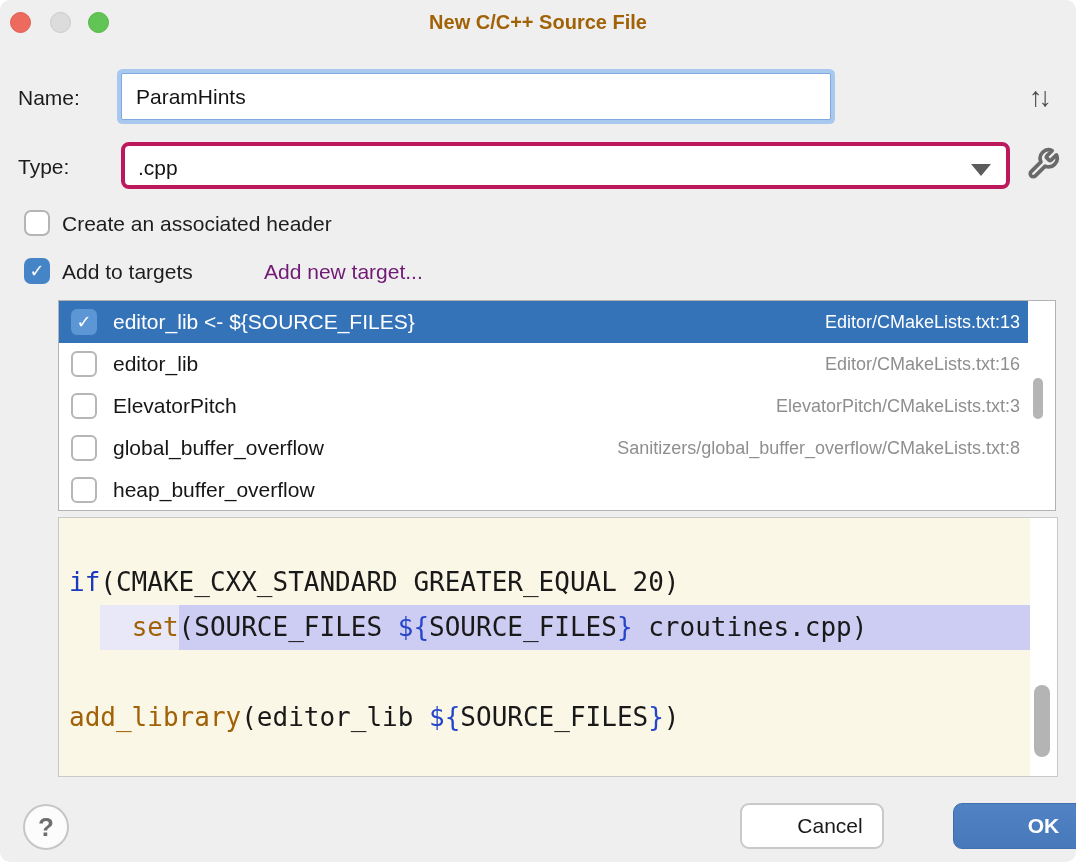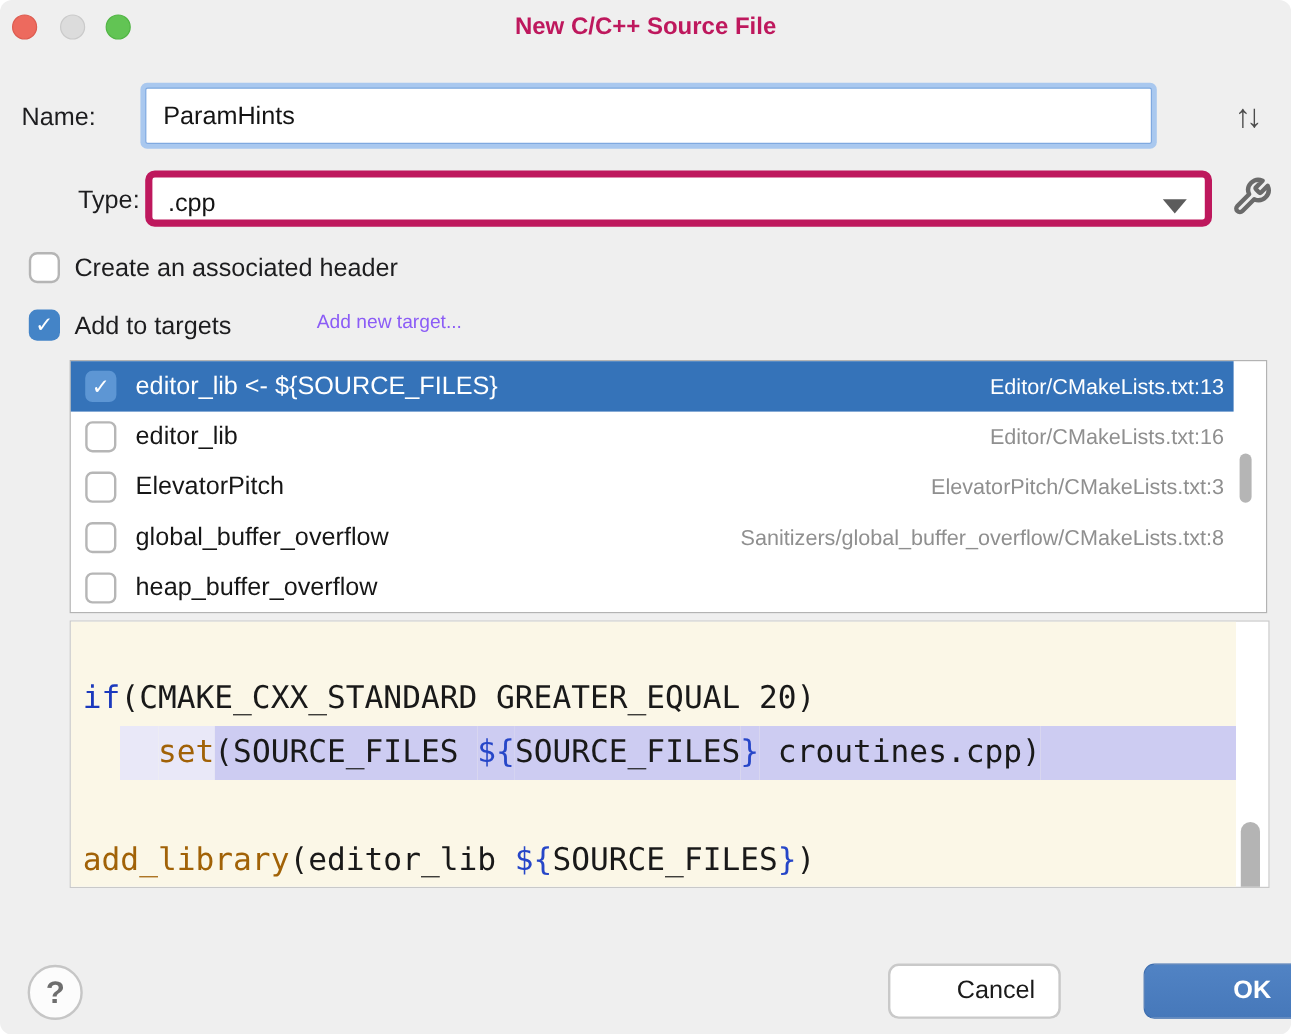--- a/index.html
+++ b/index.html
@@ -8,74 +8,74 @@
   .window {
     position:relative; width:1076px; height:862px;
     background:#efefef; border-radius:10px; overflow:hidden;
   }
   
   .titlebar { position:absolute; top:0; left:0; right:0; height:44px; }
   .light { position:absolute; top:12px; width:21px; height:21px; border-radius:50%; }
   .light-close { left:10px;  background:#ed6a5e; border:1px solid #dd5c50; }
   .light-min   { left:50px;  background:#dcdcdc; border:1px solid #cacaca; }
   .light-zoom  { left:88px;  background:#62c454; border:1px solid #51b544; }
-  .win-title { text-align:center; line-height:44px; font-size:20px; font-weight:bold; color:#be185d; }
+  .win-title { text-align:center; line-height:44px; font-size:20px; font-weight:bold; color:#a16207; }
   
   .fld-label { position:absolute; font-size:21px; color:#1d1d1f; }
   .lbl-name { left:18px; top:86px; }
-  .lbl-type { left:18px; top:155px;margin-left:47px; }
+  .lbl-type { left:18px; top:155px; }
   .name-field {
-    position:absolute; left:121px; top:73px; width:839px; height:47px;
+    position:absolute; left:121px; top:73px; width:710px; height:47px;
     background:#ffffff; border:1px solid #7fa9e0; border-radius:2px;
     box-shadow:0 0 0 4px #a9c8ef;
     font-family:"Liberation Sans","DejaVu Sans",sans-serif;
     font-size:21px; color:#141414; padding:0 14px; outline:none;
   }
   .updown-icon { position:absolute; left:1029px; top:82px; font-size:27px; color:#4c4c4c; letter-spacing:-4px; }
   .type-select {
     position:absolute; left:121px; top:142px; width:889px; height:47px;
-    background:#ffffff; border:6px solid #be185d; border-radius:8px;
+    background:#ffffff; border:4px solid #be185d; border-radius:8px;
     font-size:21px; color:#141414; line-height:43px; padding-left:13px; cursor:default;
   }
   .type-caret {
     position:absolute; right:15px; top:18px; width:0; height:0;
     border-left:10px solid transparent; border-right:10px solid transparent;
     border-top:12px solid #5c5c5c;
   }
   .wrench-wrap { position:absolute; left:1026px; top:147px; width:34px; height:34px; }
   
   .cb { position:absolute; width:26px; height:26px; border-radius:7px; }
   .cb-unchecked { background:#ffffff; border:2px solid #b5b5b5; }
   .cb-checked { background:#4484c7; color:#ffffff; font-size:18px; font-weight:bold;
                 text-align:center; line-height:26px; }
   .cb-header { left:24px; top:210px; }
   .cb-targets { left:24px; top:258px; }
   .lbl-header { left:62px; top:212px; }
   .lbl-targets { left:62px; top:260px; }
-  .link { position:absolute; left:264px; top:260px; font-size:16px; color:#8b5cf6; cursor:pointer; }
+  .link { position:absolute; left:264px; top:260px; font-size:21px; color:#701a75; cursor:pointer; }
   
   .targets-panel {
     position:absolute; left:58px; top:300px; width:998px; height:211px;
     background:#ffffff; border:1.5px solid #b3b3b3;
   }
   .targets-rows { position:absolute; left:0; top:0; bottom:0; right:27px; }
   .trow { height:42px; display:flex; align-items:center; padding-left:12px; }
   .trow .rcb { width:26px; height:26px; border-radius:6px; flex:0 0 auto;
                background:#ffffff; border:2px solid #b6b6b6; }
   .trow .rlabel { margin-left:16px; font-size:21px; color:#161616; white-space:nowrap; }
   .trow .rloc { margin-left:auto; margin-right:8px; font-size:18px; color:#8f8f8f; white-space:nowrap; }
   .trow.selected { background:#3573b9; }
   .trow.selected .rlabel, .trow.selected .rloc { color:#ffffff; }
   .trow.selected .rcb { background:#5d96d4; border:none; color:#ffffff; font-size:18px;
                         font-weight:bold; text-align:center; line-height:26px; }
   .targets-scroll-thumb { position:absolute; right:12px; top:77px; width:10px; height:41px;
                           border-radius:5px; background:#b5b5b5; }
   
   .code-panel {
-    position:absolute; left:58px; top:517px; width:1000px; height:223px;
+    position:absolute; left:58px; top:517px; width:1000px; height:260px;
     background:#ffffff; border:1.5px solid #c9c9c9; overflow:hidden;
   }
   .code-area {
     position:absolute; left:0; top:0; bottom:0; right:27px;
     background:#fbf7e7; padding-top:42px; overflow:hidden;
   }
   .code-line {
     display:flex; white-space:pre;
     font-family:"DejaVu Sans Mono","Liberation Mono",monospace;
     font-size:26px; line-height:45px; height:45px; color:#191919; padding-left:10px;

